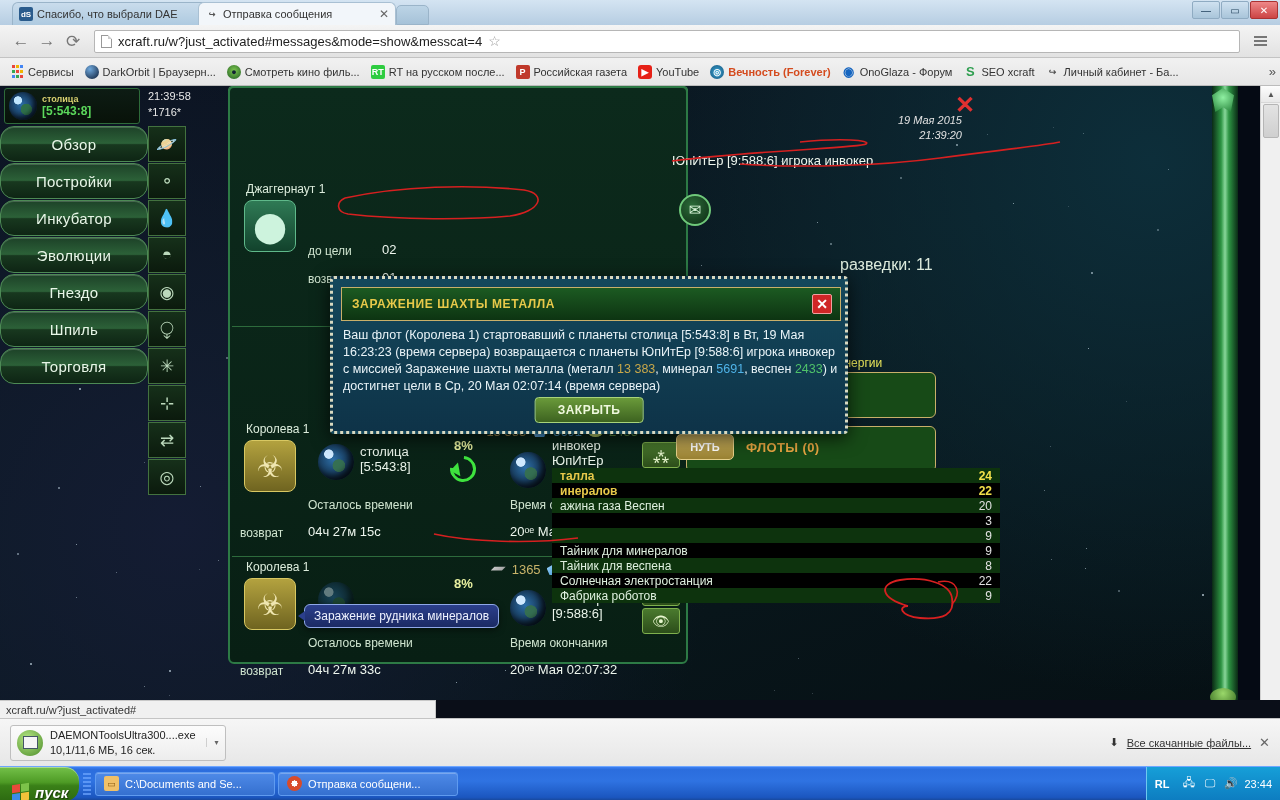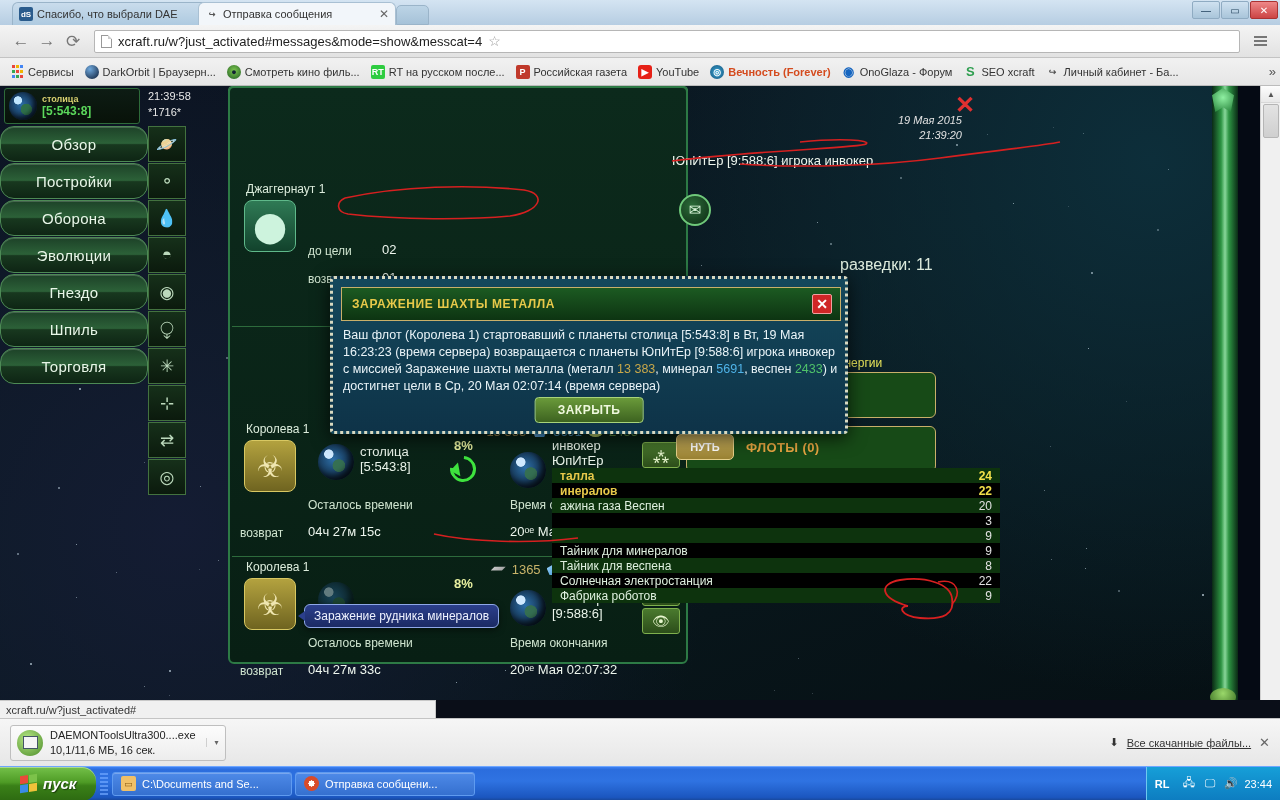--- a/index.html
+++ b/index.html
@@ -374,24 +374,24 @@
   #dl-close { font-size:13px; color:#666; }
 
   
   #taskbar {
     position:absolute; left:0; top:766px; width:1280px; height:34px;
     background:linear-gradient(#3c81f3 0%,#2b6ddd 8%,#2f73e2 42%,#1b56bf 92%,#18499f 100%);
     border-top:1px solid #6ea6ff;
     display:flex; align-items:center;
   }
   #startbtn {
-    width:96px; height:34px;
+    width:79px; height:34px;
     background:linear-gradient(#74c14a 0%,#4e9b25 45%,#3a8018 55%,#2d6a11 100%);
     border-top-right-radius:14px; border-bottom-right-radius:14px;
-    display:flex; align-items:center; padding-left:20px; gap:6px;
+    display:flex; align-items:flex-end; padding-left:12px; gap:6px;
     box-shadow:inset 0 1px 0 rgba(255,255,255,.4);
   }
   #win-logo { display:grid; grid-template-columns:8px 8px; grid-template-rows:8px 8px; gap:1px; transform:skewY(-8deg); }
   #win-logo i { display:block; }
   #start-label { color:#fff; font-size:15px; font-weight:bold; font-style:italic;
                  text-shadow:1px 1px 1px rgba(0,0,0,.5); }
   .tb-grip { width:8px; height:22px; margin:0 4px;
              background:repeating-linear-gradient(#6ea6ff 0 2px, transparent 2px 4px); opacity:.7; }
   .tb-task {
     height:24px; margin-right:3px; padding:0 8px; min-width:180px;
@@ -620,21 +620,21 @@
     </div>
 
     <div id="menu-col">
       <div class="menu-item">
           <span>Обзор</span>
         </div>
       <div class="menu-item">
           <span>Постройки</span>
         </div>
       <div class="menu-item">
-          <span>Оборона</span>
+          <span>Инкубатор</span>
         </div>
       <div class="menu-item">
           <span>Эволюции</span>
         </div>
       <div class="menu-item">
           <span>Гнездо</span>
         </div>
       <div class="menu-item">
           <span>Шпиль</span>
         </div>

